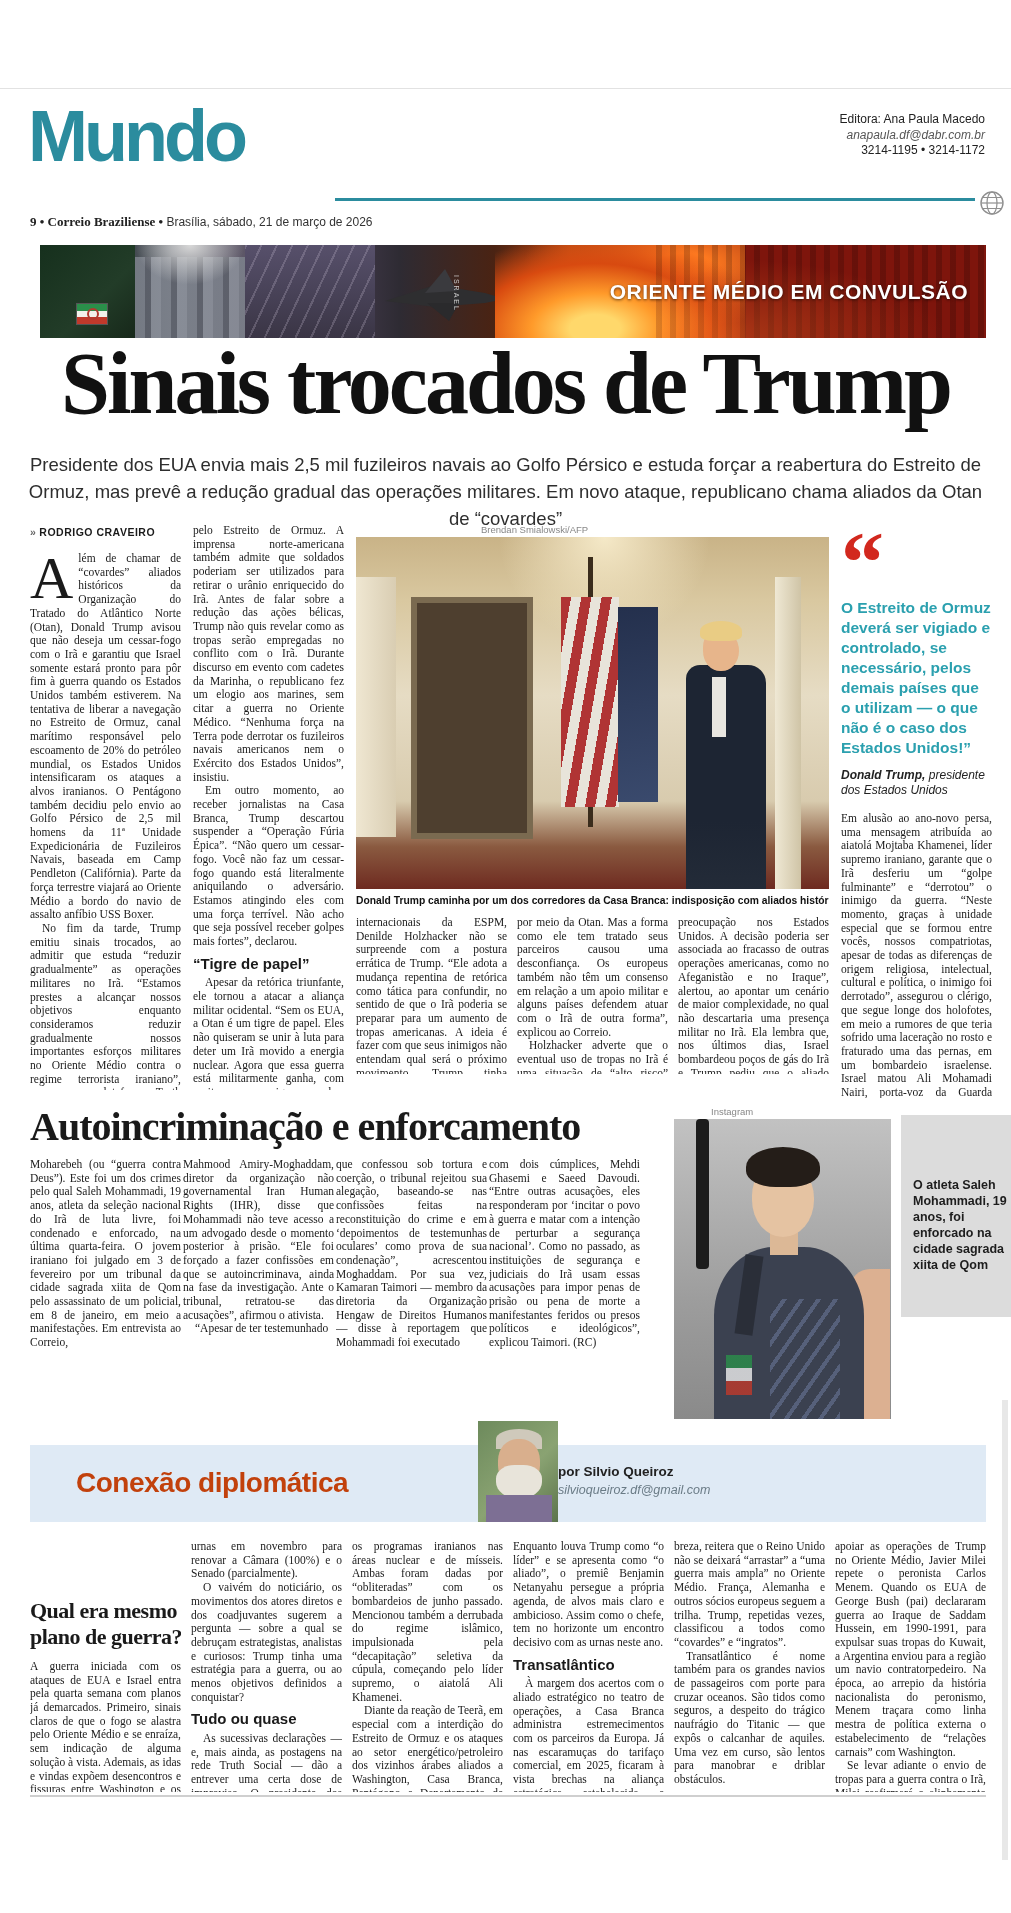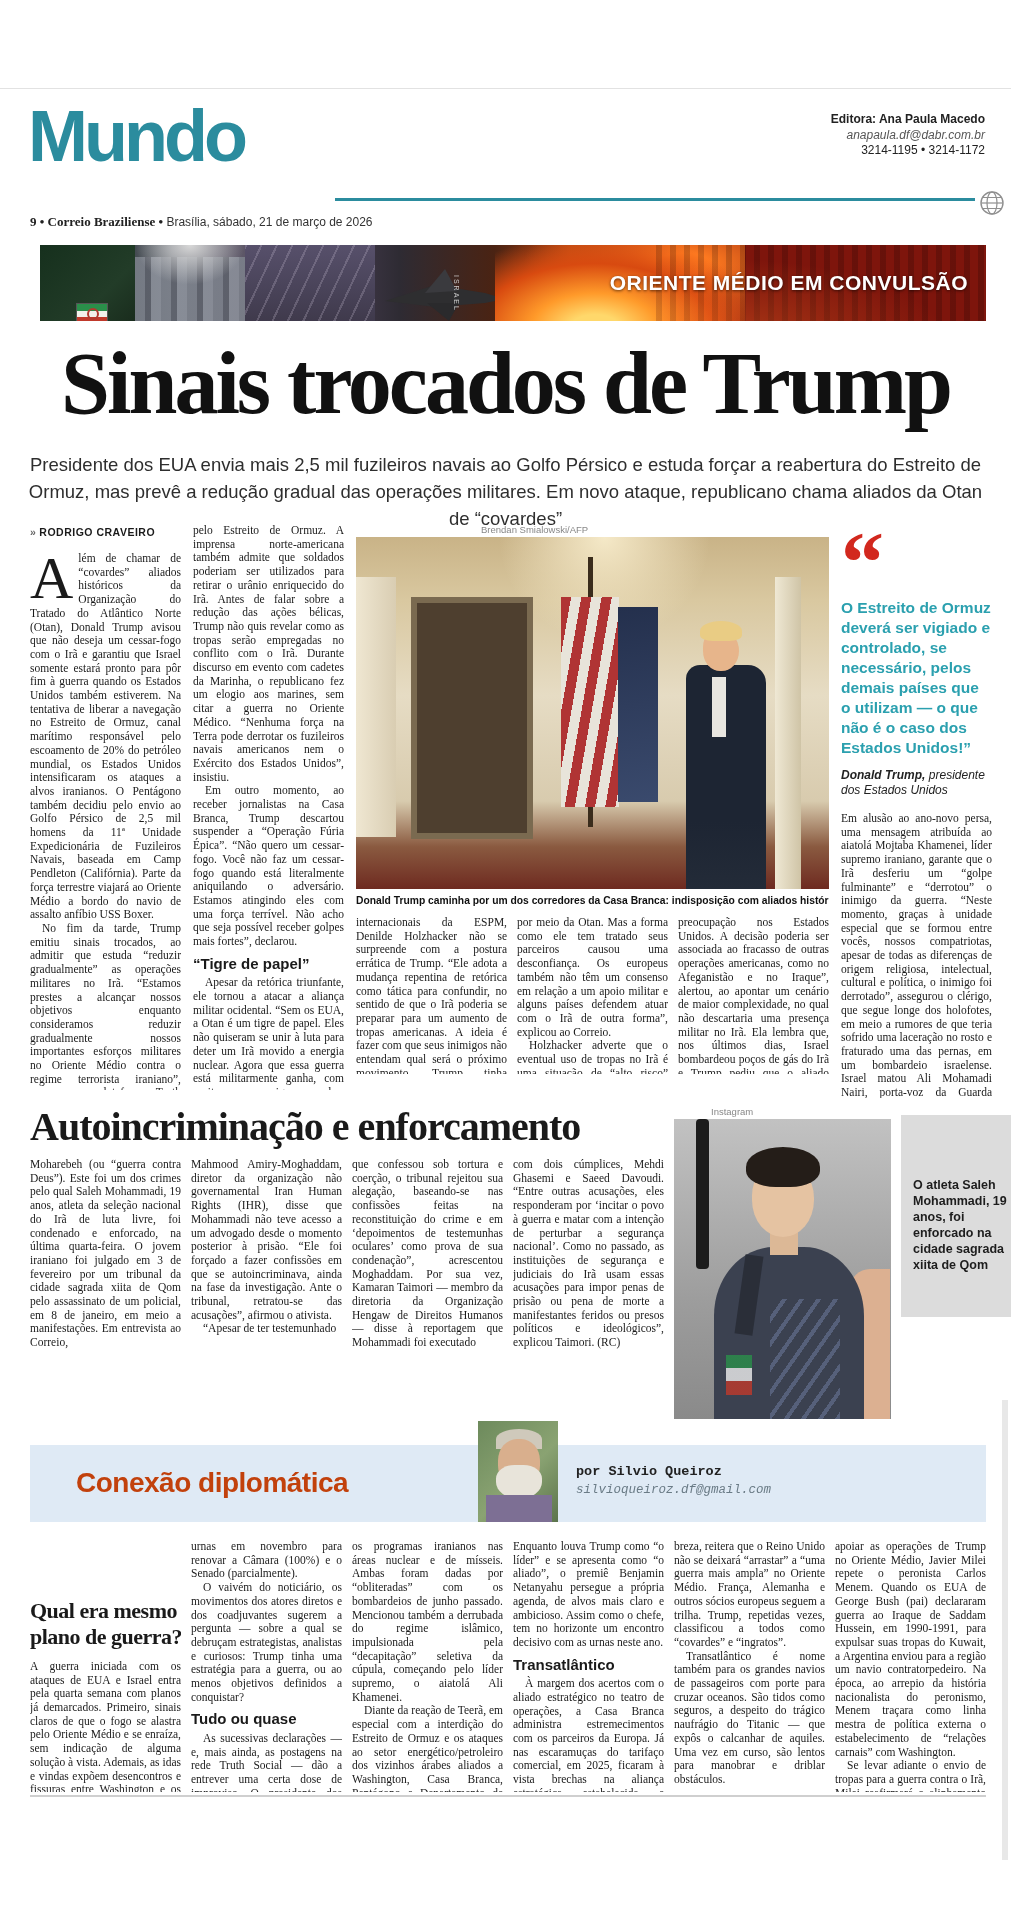--- a/index.html
+++ b/index.html
@@ -6,30 +6,30 @@
   .page{position:relative;width:1011px;height:1913px;background:#ffffff;margin:0 auto;
         font-family:"Liberation Serif",serif;color:#1a1a1a;overflow:hidden;}
   .hairline-top{position:absolute;top:88px;left:0;right:0;height:1px;background:#e2e2e2;}
   .edge-shadow{position:absolute;right:3px;top:1400px;width:6px;height:460px;background:#d9d9d9;opacity:.6;}
 
   
   .brand{position:absolute;left:28px;top:100px;font-family:"Liberation Sans",sans-serif;
          font-weight:bold;font-size:72px;line-height:1;color:#2b8c9e;letter-spacing:-4px;}
   .editor-block{position:absolute;right:26px;top:112px;text-align:right;
                 font-family:"Liberation Sans",sans-serif;font-size:12px;line-height:1.3;color:#222;}
-  .editor-block .ed-name{font-weight:bold;text-align:right;}
+  .editor-block .ed-name{font-weight:normal;text-align:right;}
   .editor-block .ed-mail{font-style:italic;color:#555;}
   .teal-rule{position:absolute;left:335px;right:36px;top:198px;height:3px;background:#2b8c9e;}
   .globe{position:absolute;right:6px;top:190px;width:26px;height:26px;}
   .dateline{position:absolute;left:30px;top:214px;font-size:13px;color:#222;}
   .dateline .dl-paper{font-weight:bold;font-family:"Liberation Serif",serif;}
   .dateline .dl-rest{font-family:"Liberation Sans",sans-serif;font-size:12px;color:#333;}
 
   
-  .banner{position:absolute;left:40px;right:25px;top:245px;height:76px;overflow:hidden;
+  .banner{position:absolute;left:40px;right:25px;top:245px;height:93px;overflow:hidden;
           background:linear-gradient(90deg,#1d2a1e 0%,#3a4147 9%,#6a6f78 14%,#5c5566 22%,#4a3f55 30%,#2e2b33 38%,#4a2313 48%,#a33d10 56%,#7e150c 66%,#7e150c 100%);}
   .banner .seg-map{position:absolute;left:0;top:0;width:95px;height:93px;background:linear-gradient(135deg,#16301d,#223c28 60%,#17281a);}
   .banner .iran-flag{position:absolute;left:36px;top:58px;width:30px;height:20px;border:1px solid #555;
           background:linear-gradient(180deg,#2a8f4a 0 33%,#f2f0ea 33% 66%,#c0392b 66% 100%);}
   .banner .iran-emblem{position:absolute;left:47px;top:63px;width:8px;height:8px;border-radius:50%;border:2px solid #b03a2e;background:transparent;}
   .banner .seg-city{position:absolute;left:95px;top:12px;width:110px;height:81px;
           background:repeating-linear-gradient(90deg,#7d828c 0 10px,#5d616b 10px 16px,#8d929c 16px 26px);opacity:.85;}
   .banner .seg-smoke{position:absolute;left:95px;top:0;width:110px;height:40px;background:radial-gradient(ellipse at 50% 0,#d8d8d8,rgba(120,120,120,0) 70%);}
   .banner .seg-lines{position:absolute;left:205px;top:0;width:130px;height:93px;
           background:repeating-linear-gradient(115deg,rgba(200,190,210,.25) 0 2px,rgba(0,0,0,0) 2px 14px),linear-gradient(180deg,#57506b,#3a3545);}
@@ -93,21 +93,21 @@
       color:#2ba0af;margin:6px 0 10px;}
   .quote-attr{font-family:"Liberation Sans",sans-serif;font-size:12px;font-style:italic;color:#222;line-height:1.25;}
   .quote-attr .qname{font-weight:bold;}
   .rail-body{margin-top:14px;height:286px;overflow:hidden;}
 
   
   .article2{position:absolute;left:30px;top:1106px;width:956px;height:322px;display:flex;}
   .a2-left{width:634px;flex:none;}
   .a2-headline{margin:0 0 10px;font-family:"Liberation Serif",serif;font-weight:bold;font-size:40px;
       letter-spacing:-1px;line-height:1.05;white-space:nowrap;}
-  .a2-cols{display:flex;gap:10px;height:260px;overflow:hidden;}
+  .a2-cols{display:flex;gap:2px;height:260px;overflow:hidden;}
   .a2-photo{width:217px;flex:none;margin-left:10px;}
   .a2-credit{font-family:"Liberation Sans",sans-serif;font-size:9.5px;color:#888;height:13px;padding-left:37px;}
   .athlete-photo{position:relative;width:217px;height:300px;overflow:hidden;
       background:linear-gradient(180deg,#c2c2c2,#9d9d9d 60%,#8a8a8a);}
   .ap-pole{position:absolute;left:22px;top:0;width:13px;height:150px;background:#1c1c1c;border-radius:4px;}
   .ap-head{position:absolute;left:78px;top:44px;width:62px;height:74px;background:#e5c3a2;border-radius:48% 52% 55% 55%;}
   .ap-hair{position:absolute;left:72px;top:28px;width:74px;height:40px;background:#241d18;border-radius:50% 50% 40% 40%;}
   .ap-neck{position:absolute;left:96px;top:112px;width:28px;height:24px;background:#dcb896;}
   .ap-torso{position:absolute;left:40px;top:128px;width:150px;height:172px;background:#3b4150;border-radius:40% 40% 0 0;}
   .ap-strap{position:absolute;left:66px;top:136px;width:18px;height:80px;background:#2a2e38;transform:rotate(8deg);}
@@ -123,21 +123,21 @@
   
   .conexao{position:absolute;left:30px;top:1445px;width:956px;height:77px;background:#dfeaf5;}
   .cx-title{position:absolute;left:46px;top:22px;font-family:"Liberation Sans",sans-serif;font-weight:bold;
       font-size:28px;color:#c2410c;letter-spacing:-.5px;}
   .cx-photo{position:absolute;left:448px;top:-24px;width:80px;height:101px;overflow:hidden;
       background:linear-gradient(135deg,#6d8a5c,#8aa372 55%,#5c744c);}
   .cxp-face{position:absolute;left:20px;top:18px;width:42px;height:48px;background:#d9af8d;border-radius:45%;}
   .cxp-beard{position:absolute;left:18px;top:44px;width:46px;height:34px;background:#e8e4da;border-radius:40% 40% 50% 50%;}
   .cxp-hair{position:absolute;left:18px;top:8px;width:46px;height:20px;background:#cfc9bb;border-radius:50% 50% 0 0;}
   .cxp-shirt{position:absolute;left:8px;top:74px;width:66px;height:27px;background:#7d6f94;}
-  .cx-byline{position:absolute;left:546px;top:18px;font-family:Liberation Mono, monospace;line-height:1.4;}
+  .cx-byline{position:absolute;left:528px;top:18px;font-family:Liberation Sans, sans-serif;line-height:1.4;}
   .cx-byline .cx-name{font-weight:bold;font-size:13.5px;color:#222;}
   .cx-byline .cx-mail{font-style:italic;font-size:12.5px;color:#6a7b86;}
 
   
   .opinion{position:absolute;left:30px;top:1540px;width:956px;height:252px;display:flex;gap:10px;}
   .opinion .col{height:252px;}
   .op-title{margin:58px 0 10px;font-family:"Liberation Serif",serif;font-weight:bold;font-size:22px;
       line-height:1.18;letter-spacing:-.5px;width:170px;}
   .bottom-rule{position:absolute;left:30px;top:1795px;width:956px;height:2px;background:#cfcfcf;}
 </style>

